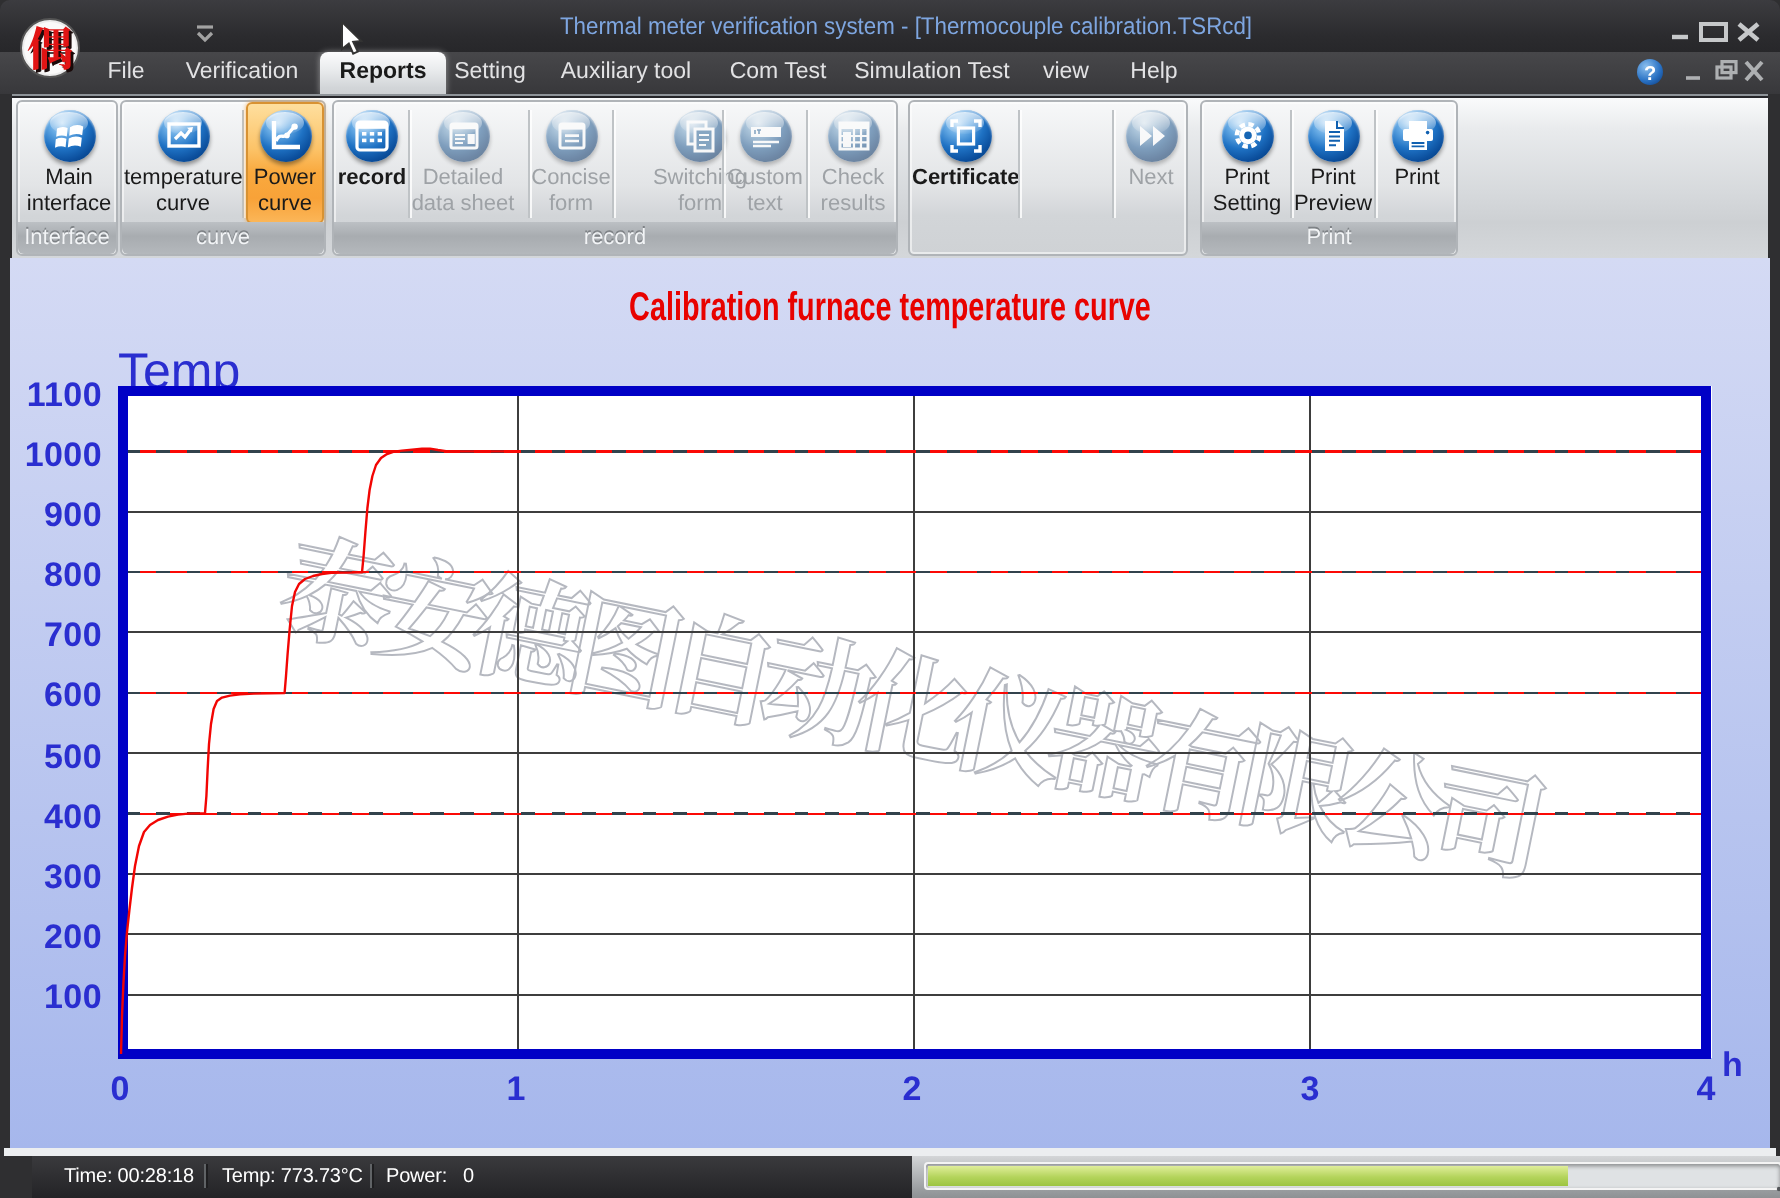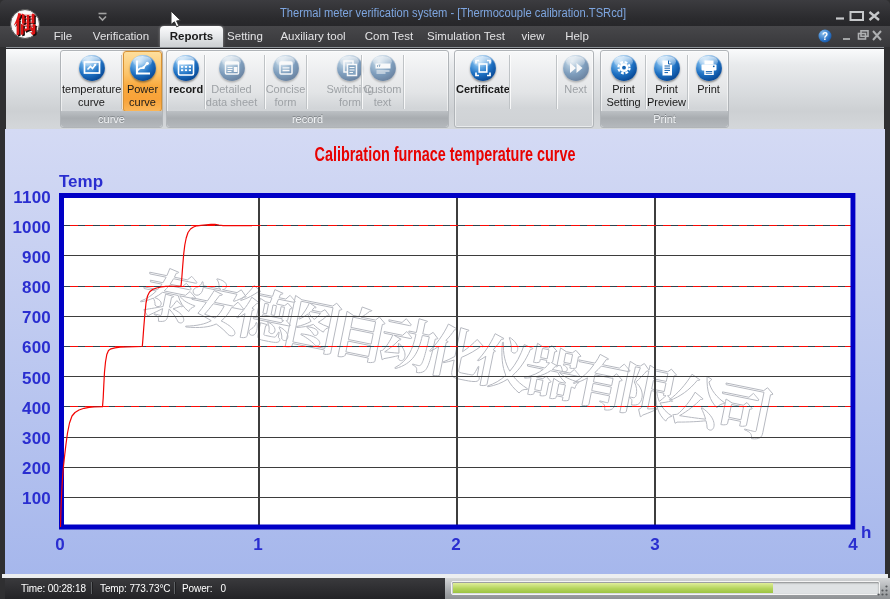--- a/index.html
+++ b/index.html
@@ -19,21 +19,21 @@
 .icn svg{position:relative;z-index:2}
 .rlab{margin-top:2px;font-size:11px;line-height:13px;color:#1a1a1a}
 .dis .rlab{color:#9ea2a6}
 .vsep{position:absolute;top:4px;height:54px;width:1px;background:#bfc3c6;box-shadow:1px 0 0 rgba(255,255,255,.8)}
 .obtn{position:absolute;top:0;height:61px;background:linear-gradient(#fedf9e,#fcc368 38%,#f9a93e 58%,#f8a238 80%,#fbb658);border:1px solid #d89232;box-shadow:0 0 2px rgba(248,162,56,.8);border-radius:3px}
 #client{position:absolute;left:5px;top:129px;width:880px;height:445px;background:linear-gradient(#d4daf4,#a6b7ec)}
 #ctitle{position:absolute;left:0;top:14px;width:880px;text-align:center;font-size:20px;font-weight:700;color:#e80200;transform:scaleX(.72)}
 .yl{position:absolute;left:4px;width:47px;text-align:right;font-size:17px;line-height:17px;font-weight:700;color:#2a2ed0;letter-spacing:.2px}
 .xl{position:absolute;top:538px;width:40px;text-align:center;font-size:17px;line-height:14px;font-weight:700;color:#2a2ed0}
 #strip{position:absolute;left:2px;top:574px;width:886px;height:4px;background:#eceef0}
-#status{position:absolute;left:5px;top:578px;width:841px;height:21px;background:linear-gradient(#3a3a3d,#232326);color:#fff;font-size:10px;letter-spacing:-0.1px}
+#status{position:absolute;left:16px;top:578px;width:841px;height:21px;background:linear-gradient(#3a3a3d,#232326);color:#fff;font-size:10px;letter-spacing:-0.1px}
 #sright{position:absolute;left:440px;top:0;width:446px;height:21px;background:linear-gradient(#d4d6d8,#9a9da0 80%,#8e9194)}
 #track{position:absolute;left:6px;top:3px;width:429px;height:14px;background:#dfe2e4;border:1px solid #f4f4f4;border-radius:2px;box-shadow:0 1px 2px rgba(0,0,0,.4) inset}
 #fill{position:absolute;left:1px;top:1px;width:320px;height:10px;background:linear-gradient(#e0ee9a,#b4d45c 55%,#9cc441)}
 .sdiv{position:absolute;top:4px;width:1px;height:12px;background:#606366;box-shadow:1px 0 0 #1e1e20}
 .stx{position:absolute;top:5px}
 </style></head>
 <body>
 <div id="titlebar"></div>
 <div id="title">Thermal meter verification system - [Thermocouple calibration.TSRcd]</div>
 <svg width="30" height="30" viewBox="0 0 30 30" style="position:absolute;left:10px;top:9px;z-index:9">
@@ -72,20 +72,34 @@
         <stop offset="1" stop-color="#0c3e84"></stop>
       </radialGradient>
     </defs>
     <text x="7" y="11" font-size="10" font-weight="bold" fill="#fff" text-anchor="middle" font-family="Liberation Sans, sans-serif">?</text>
     <path d="M25 10 h7" stroke="#aeb0b2" stroke-width="1.8"></path>
     <rect x="40.5" y="4.5" width="7" height="5.5" fill="none" stroke="#aeb0b2" stroke-width="1.6"></rect>
     <rect x="43" y="1.8" width="7" height="5.5" fill="none" stroke="#aeb0b2" stroke-width="1.6"></rect>
     <path d="M55 2 63 11 M63 2 55 11" stroke="#aeb0b2" stroke-width="2"></path>
   </svg>
 <div id="ribbon">
+    <div class="grp" style="left:2px;width:51px">
+      <div class="rbtn" style="left:1px;width:49px">
+        <div class="icn"><svg width="26" height="26" viewBox="0 0 26 26">
+            <g fill="#fff">
+              <path d="M6.5 9.3 Q9 7.8 11.8 9 L11.4 13.2 Q8.7 12.1 6.1 13.4 Z"></path>
+              <path d="M13 8.6 Q16.2 6.6 19.6 8.2 L19.1 12.6 Q15.9 11.2 12.6 12.9 Z"></path>
+              <path d="M5.9 14.6 Q8.5 13.3 11.2 14.4 L10.8 18.6 Q8.2 17.6 5.5 18.9 Z"></path>
+              <path d="M12.4 14.2 Q15.6 12.4 18.9 13.9 L18.4 18.4 Q15.2 17 11.9 18.7 Z"></path>
+            </g>
+          </svg></div>
+        <div class="rlab">Main<br>interface</div>
+      </div>
+      <div class="gcap">Interface</div>
+    </div>
     <div class="grp" style="left:54px;width:103px">
       <div class="rbtn" style="left:1px;width:59px">
         <div class="icn"><svg width="26" height="26" viewBox="0 0 26 26">
             <rect x="5.5" y="7" width="15" height="11" fill="none" stroke="#fff" stroke-width="1.7"></rect>
             <path d="M8.5 14.5 11.5 11.5 13.5 13.5 16.5 9.5" fill="none" stroke="#fff" stroke-width="1.6"></path>
             <path d="M17.5 8.5 l-3 .4 2.4 2.2 z" fill="#fff"></path>
           </svg></div>
         <div class="rlab">temperature<br>curve</div>
       </div>
       <div class="vsep" style="left:60px"></div>
@@ -148,20 +162,29 @@
       <div class="vsep" style="left:194px"></div>
       <div class="rbtn dis" style="left:195px;width:41px">
         <div class="icn dis"><svg width="26" height="26" viewBox="0 0 26 26">
             <rect x="5.5" y="8.5" width="15" height="5" fill="#fff"></rect>
             <path d="M7.5 10 v2 M9.5 10 v2 M8.5 10 h2" stroke="#2a7ec8" stroke-width="0.8"></path>
             <path d="M6.5 16 h13 M6.5 18 h9" stroke="#fff" stroke-width="1.2"></path>
           </svg></div>
         <div class="rlab">Custom<br>text</div>
       </div>
       <div class="vsep" style="left:236px"></div>
+      <div class="rbtn dis" style="left:237px;width:45px">
+        <div class="icn dis"><svg width="26" height="26" viewBox="0 0 26 26">
+            <rect x="6" y="6.5" width="14" height="13" fill="none" stroke="#fff" stroke-width="1.5"></rect>
+            <rect x="6" y="6.5" width="14" height="3" fill="#fff"></rect>
+            <path d="M6 13 h14 M6 16.2 h14 M13 9.5 v10 M16.5 9.5 v10" stroke="#fff" stroke-width="1.1"></path>
+            <rect x="7.5" y="11" width="4" height="7.5" fill="#fff"></rect>
+          </svg></div>
+        <div class="rlab">Check<br>results</div>
+      </div>
       <div class="gcap">record</div>
     </div>
     <div class="grp" style="left:448px;width:140px">
       <div class="rbtn" style="left:1px;width:53px">
         <div class="icn"><svg width="26" height="26" viewBox="0 0 26 26">
             <path d="M9 5.5 H6 V8.5 M17 5.5 h3 V8.5 M9 20.5 H6 V17.5 M17 20.5 h3 V17.5" fill="none" stroke="#fff" stroke-width="1.7"></path>
             <rect x="9.2" y="9" width="7.6" height="8" fill="none" stroke="#fff" stroke-width="1.6"></rect>
           </svg></div>
         <div class="rlab"><b>Certificate</b></div>
       </div>
@@ -202,21 +225,21 @@
             <path d="M9.8 16.5 h6.4 M9.8 18.2 h6.4" stroke="#1060b0" stroke-width="0.9"></path>
             <circle cx="17.8" cy="11.3" r="0.9" fill="#1060b0"></circle>
           </svg></div>
         <div class="rlab">Print</div>
       </div>
       <div class="gcap">Print</div>
     </div>
   </div>
 <div id="client">
 <div id="ctitle">Calibration furnace temperature curve</div>
-<div class="abs" style="left:54px;top:43px;font-size:17px;font-weight:700;color:#2a2ed0">Temp</div>
+<div class="abs" style="left:54px;top:43px;font-size:25px;font-weight:400;color:#2a2ed0">Temp</div>
 <div class="abs" style="left:856px;top:394px;font-size:17px;font-weight:700;color:#2a2ed0">h</div>
 </div>
 <svg width="800" height="340" viewBox="0 0 800 340" style="position:absolute;left:57px;top:191px">
     <rect x="2" y="2" width="797" height="336" fill="#ffffff"></rect>
     <g fill="none" stroke="#b2b5bd" stroke-width="1" opacity="0.95">
       <path transform="translate(112,105) rotate(11.5) scale(0.57) translate(-50,-42)" vector-effect="non-scaling-stroke" d="M75.4 14.1 69.6 21.3H47.8C49.3 17.8 50.7 14.3 51.8 10.7H90.7C92.1 10.7 93.2 10.2 93.5 9.1C89.1 5.4 82.2 0.3 82.2 0.3L76 7.8H52.7C53.4 5.3 54 2.8 54.6 0.2C56.9 0.2 58.2 -0.7 58.5 -2.2L41.7 -5.6C41.1 -1.2 40.3 3.3 39.2 7.8H8.5L9.3 10.7H38.5C37.5 14.2 36.3 17.8 35 21.3H12.4L13.2 24.1H33.8C32.3 27.8 30.4 31.5 28.3 35H3.7L4.5 37.9H26.4C20.7 46.5 13 54.4 2.7 60.9L3.5 62C11.4 58.9 18.2 55.2 23.9 51C26.4 54.1 28.7 58.5 29.1 62.5C38.2 69.6 48.1 52.9 25.8 49.6C30.4 46 34.3 42.1 37.7 37.9H65.5C70.6 48.4 79 57.2 89.4 61.8C89.9 57.4 92.9 54 97.7 51.2L97.8 49.8C87.5 48.8 74.9 45.1 68.3 37.9H93.6C95.1 37.9 96.2 37.4 96.4 36.3C92 32.4 84.6 27 84.6 26.9L78.1 35H39.9C42.4 31.5 44.6 27.9 46.4 24.1H83.3C84.8 24.1 85.9 23.6 86.1 22.5C82 19 75.4 14.1 75.4 14.1ZM58.3 41.1 43.5 39.9V62.1C29.9 67.5 17.4 72.3 11.4 74.3L20.8 84.3C21.7 83.8 22.5 82.8 22.7 81.5C31.6 75.2 38.3 70 43.5 65.8V76.8C43.5 78 43.1 78.4 41.7 78.4C39.9 78.4 30.9 77.7 30.9 77.7V79C35.5 79.8 37.3 81 38.7 82.3C40 83.8 40.4 86 40.6 89.1C53.1 88.1 54.8 84.3 54.8 76.8V64.1C64.1 71 71.6 78.9 74.5 83.3C84.5 89 93.6 71 61.4 62.6C65.3 60.7 69.4 58.3 73 55.9C75.1 56.5 76.6 55.9 77.3 54.8L65 47.2C62.5 52.4 59.7 57.8 57.4 61.7L54.8 61.1V43.8C57.1 43.4 58.1 42.7 58.3 41.1Z"></path>
       <path transform="translate(160,115) rotate(11.5) scale(0.57) translate(-50,-42)" vector-effect="non-scaling-stroke" d="M84.8 28 78.3 36.6H44.2L51 22.6C54.2 22.6 55.1 21.6 55.4 20.4L39.7 16.5C38.3 20.9 35.2 28.6 31.7 36.6H3.9L4.7 39.4H30.4C26.7 47.7 22.7 56 19.7 61.2C29 63.6 37.6 66.4 45.2 69.3C35.7 77.6 22.2 83.2 3.2 87.6L3.6 89C28 86.3 43.9 81.4 54.9 73.2C65.3 77.8 73.5 82.7 79.1 87.2C89.8 93.1 104.1 77.1 62.4 66.2C68.5 59.1 72.5 50.4 75.8 39.4H93.7C95.2 39.4 96.2 38.9 96.5 37.8C92.1 33.8 84.8 28 84.8 28ZM40.8 -4.9 40.1 -4.3C44 -1 46.9 4.8 47 10.2C48.4 11.2 49.7 11.8 51 12H19.4C19 9.9 18.3 7.7 17.4 5.4L16.1 5.5C16.4 10.7 12.1 15.4 8.6 17.3C5.2 19 2.8 22.2 4 26.2C5.6 30.6 11.2 31.8 14.6 29.4C18.1 27.1 20.6 22 19.8 14.8H80.3C79.3 18.8 77.7 24 76.3 27.5L77.2 28.2C82.4 25.5 89.2 20.8 93 17.2C95.1 17.1 96.2 16.9 97 16L86.1 5.7L79.7 12H53.8C61.8 10.5 64.4 -4.5 40.8 -4.9ZM31.5 60.5C35.2 54.4 39.2 46.6 42.8 39.4H62.3C59.9 49.1 56.2 57 50.8 63.5C45.1 62.4 38.7 61.4 31.5 60.5Z"></path>
       <path transform="translate(208,124) rotate(11.5) scale(0.57) translate(-50,-42)" vector-effect="non-scaling-stroke" d="M38.9 58.2 37.4 58.1C37.8 62.7 34.4 68.1 31.9 70.2C29 72.1 27.3 75.2 28.8 78.5C30.6 82.2 36.2 82.3 38.5 79.7C41.6 76 42.5 68.4 38.9 58.2ZM79.3 57.4 78.3 58C82.4 63 86.7 70.7 87.3 77.4C97 85.2 106.3 65 79.3 57.4ZM58.2 53.2 57.2 53.8C60.3 57.8 62.8 64.2 62.5 69.8C71.2 77.9 82 59.9 58.2 53.2ZM57.9 57.9 44.9 56.8V77.7C44.9 84.4 46.5 86.2 55.6 86.2H65.2C80.2 86.2 84.2 84.3 84.2 80.1C84.2 78.2 83.5 77.1 80.7 76L80.4 66.7H79.3C77.8 71.1 76.5 74.5 75.7 75.8C75.1 76.6 74.5 76.8 73.3 76.8C72.2 76.9 69.4 77 66.2 77H58C55.2 77 54.8 76.6 54.8 75.4V60.4C56.8 60.1 57.7 59.2 57.9 57.9ZM34.4 2.8 21 -5C17.5 3.3 9.9 16.1 2.5 24.5L3.4 25.5C14.2 19.7 24.3 10.9 30.5 4C32.9 4.4 33.9 3.8 34.4 2.8ZM86.3 -0.6 80.2 7.3H68.3L69.5 0.9C71.8 0.8 73.2 -0.1 73.6 -1.5L58.1 -5.2L56.4 7.3H30.9L31.7 10.1H55.9L54.5 19.1H46.7L36.1 14.9V46.8H37.8C42.6 46.8 45.7 45.1 45.7 44.4V42.4H80.9V45.2H82.6H84L80.2 49.7H30.6L31.4 52.5H94.7C96.1 52.5 97.1 52 97.4 50.9C94.7 48.7 91 46 88.6 44.3C90 43.8 90.8 43.2 90.8 43V22.6C93 22.3 93.9 21.7 94.6 20.8L85.2 13.8L80.5 19.1H66L67.7 10.1H94.6C96.1 10.1 97.1 9.6 97.4 8.5C93.3 4.8 86.3 -0.6 86.3 -0.6ZM66.5 39.5H60.3V22H66.5ZM74.8 39.5V22H80.9V39.5ZM52.2 39.5H45.7V22H52.2ZM29.6 36.4 25.2 34.8C27.9 31.2 30.2 27.8 32.1 24.6C34.7 24.8 35.6 24.2 36 23.1L21.1 16C18 27.2 10.7 44.4 2.3 55.8L3.2 56.7C7.5 53.8 11.5 50.3 15.1 46.6V89H17.2C22.1 89 26.4 86.1 26.5 85.1V38.3C28.3 38 29.2 37.3 29.6 36.4Z"></path>
       <path transform="translate(256,134) rotate(11.5) scale(0.57) translate(-50,-42)" vector-effect="non-scaling-stroke" d="M40.9 46.9 40.4 48.3C47.3 51.3 52.6 55.9 54.6 58.8C63.4 62.2 67.8 44.2 40.9 46.9ZM32.6 61.3 32.4 62.7C45.4 66.3 56.5 72.4 61.3 76.3C72.2 78.9 74.7 57.2 32.6 61.3ZM49.4 10.7 36.6 5.3H78.4V78.1H21.3V5.3H36.1C34.3 14.3 29.6 27.1 23.7 35.5L24.5 36.7C29 33.5 33.4 29.3 37.2 25C39.4 29.4 42.2 33.1 45.4 36.4C38.9 42.1 30.9 47 22.1 50.5L22.8 51.9C33.4 49.4 42.7 45.7 50.5 40.8C56.2 45 62.8 48.2 70.3 50.7C71.5 45.8 74.1 42.4 78.2 41.3V40.1C71.4 39.2 64.4 37.7 58.1 35.4C63.2 31.2 67.4 26.5 70.7 21.3C73.1 21.1 74.1 20.9 74.8 19.8L65.2 11.4L59.1 17H43.1C44.3 15.2 45.3 13.4 46.1 11.7C48 11.9 49 11.7 49.4 10.7ZM21.3 84.4V81H78.4V88.3H80.2C84.6 88.3 90.1 85.4 90.2 84.6V7.3C92.2 6.8 93.6 6 94.3 5.1L83.1 -3.8L77.4 2.5H22.2L9.7 -2.7V88.8H11.7C16.8 88.8 21.3 86 21.3 84.4ZM38.8 23.1 41.2 19.8H58.9C56.7 24.1 53.7 28.1 50.2 31.9C45.6 29.5 41.7 26.6 38.8 23.1Z"></path>
       <path transform="translate(304,143) rotate(11.5) scale(0.57) translate(-50,-42)" vector-effect="non-scaling-stroke" d="M70.9 15.9V34.2H30.3V15.9ZM42.6 -4.9C42.2 0.2 41.3 7.5 40.2 13H31.2L18.1 7.7V88.7H20.1C25.3 88.7 30.3 85.7 30.3 84.2V80.8H70.9V88.3H72.8C77.3 88.3 83.2 85.6 83.4 84.6V18.1C85.6 17.7 87 16.7 87.7 15.8L75.8 6.4L69.9 13H44.4C49.1 9 53.7 4.1 56.8 0.3C59.1 0.2 60.2 -0.7 60.5 -2ZM30.3 37H70.9V55.9H30.3ZM30.3 58.7H70.9V78H30.3Z"></path>

